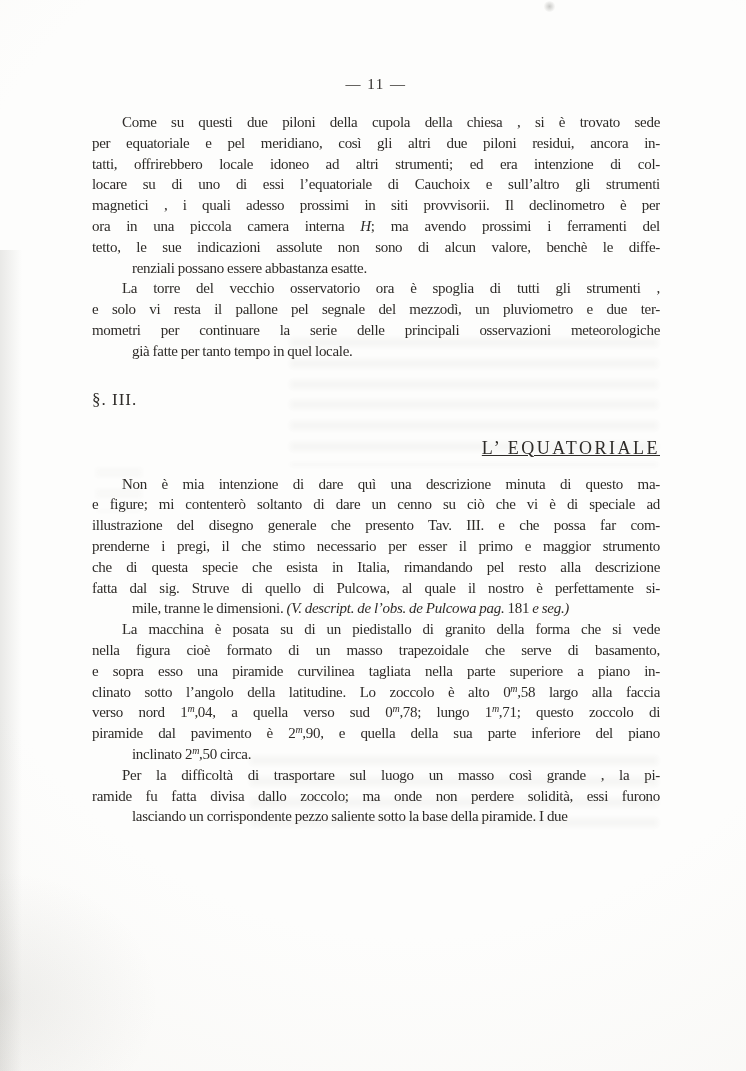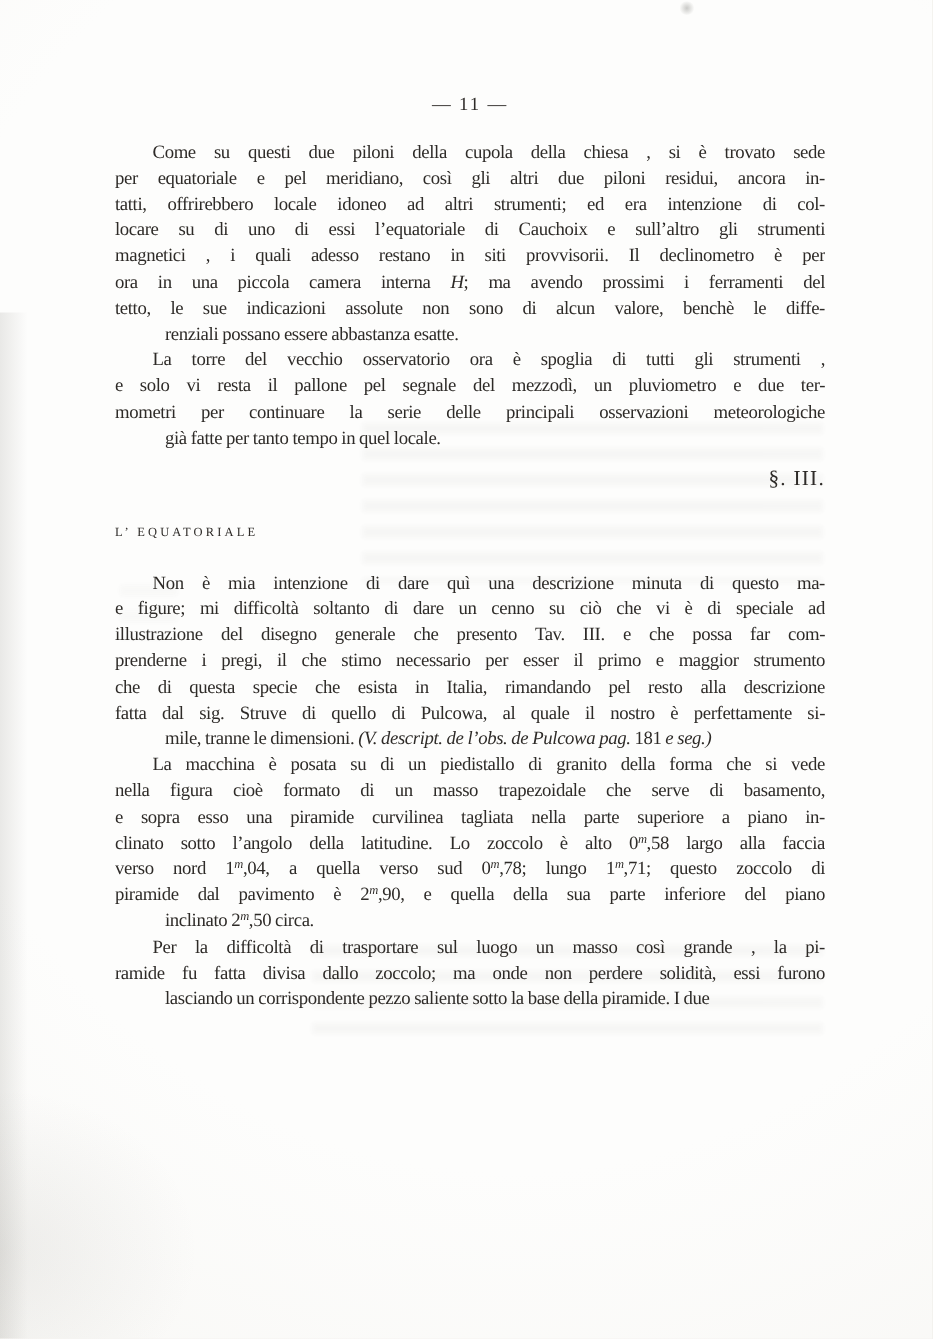--- a/index.html
+++ b/index.html
@@ -24,26 +24,26 @@
     white-space:nowrap;overflow:hidden;
   }
   .line.last{text-align-last:left;margin-left:40px;-moz-text-align-last:left;}
   .para .line:first-child{text-indent:30px;}
   em{font-style:italic;}
   sup{
     font-size:10px;font-style:italic;
     vertical-align:baseline;position:relative;top:-5px;line-height:0;
   }
   .sec{
-    margin:11px 0 0 0;height:20px;
-    text-align:right;font-size:17px;font-weight:normal;letter-spacing:1px;
+    margin:28px 0 0 0;height:20px;
+    text-align:left;font-size:17px;font-weight:normal;letter-spacing:1px;
   }
   .subsec{
     margin:28px 0 0 0;height:15px;
-    text-align:left;font-size:10px;font-weight:normal;letter-spacing:2.5px;
+    text-align:right;font-size:18px;font-weight:normal;letter-spacing:2.5px;text-decoration:underline;
   }
   .after-subsec{margin-top:21px;}
   
   .speck{
     position:absolute;left:543px;top:1px;width:13px;height:11px;border-radius:50%;
     background:radial-gradient(circle, rgba(140,140,135,.45), rgba(140,140,135,0) 70%);
   }
   .edge-shadow{
     position:absolute;left:0;top:250px;width:22px;height:821px;
     background:linear-gradient(to right, rgba(110,108,100,.14), rgba(110,108,100,0));
@@ -74,40 +74,40 @@
 
   <div class="text-col">
 
     <div class="pageno">— 11 —</div>
 
     <div class="para">
         <div class="line">Come su questi due piloni della cupola della chiesa , si è trovato sede</div>
         <div class="line">per equatoriale e pel meridiano, così gli altri due piloni residui, ancora in-</div>
         <div class="line">tatti, offrirebbero locale idoneo ad altri strumenti; ed era intenzione di col-</div>
         <div class="line">locare su di uno di essi l’equatoriale di Cauchoix e sull’altro gli strumenti</div>
-        <div class="line">magnetici , i quali adesso restano in siti provvisorii. Il declinometro è per</div>
+        <div class="line">magnetici , i quali adesso prossimi in siti provvisorii. Il declinometro è per</div>
         <div class="line">ora in una piccola camera interna <em>H</em>; ma avendo prossimi i ferramenti del</div>
         <div class="line">tetto, le sue indicazioni assolute non sono di alcun valore, benchè le diffe-</div>
         <div class="line last">renziali possano essere abbastanza esatte.</div>
       </div>
 
     <div class="para">
         <div class="line">La torre del vecchio osservatorio ora è spoglia di tutti gli strumenti ,</div>
         <div class="line">e solo vi resta il pallone pel segnale del mezzodì, un pluviometro e due ter-</div>
         <div class="line">mometri per continuare la serie delle principali osservazioni meteorologiche</div>
         <div class="line last">già fatte per tanto tempo in quel locale.</div>
       </div>
 
     <h2 class="sec">§. III.</h2>
 
     <h3 class="subsec">L’ EQUATORIALE</h3>
 
     <div class="para after-subsec">
         <div class="line">Non è mia intenzione di dare quì una descrizione minuta di questo ma-</div>
-        <div class="line">e figure; mi difficoltà soltanto di dare un cenno su ciò che vi è di speciale ad</div>
+        <div class="line">e figure; mi contenterò soltanto di dare un cenno su ciò che vi è di speciale ad</div>
         <div class="line">illustrazione del disegno generale che presento Tav. III. e che possa far com-</div>
         <div class="line">prenderne i pregi, il che stimo necessario per esser il primo e maggior strumento</div>
         <div class="line">che di questa specie che esista in Italia, rimandando pel resto alla descrizione</div>
         <div class="line">fatta dal sig. Struve di quello di Pulcowa, al quale il nostro è perfettamente si-</div>
         <div class="line last">mile, tranne le dimensioni. <em>(V. descript. de l’obs. de Pulcowa pag.</em> 181 <em>e seg.)</em></div>
       </div>
 
     <div class="para">
         <div class="line">La macchina è posata su di un piedistallo di granito della forma che si vede</div>
         <div class="line">nella figura cioè formato di un masso trapezoidale che serve di basamento,</div>

